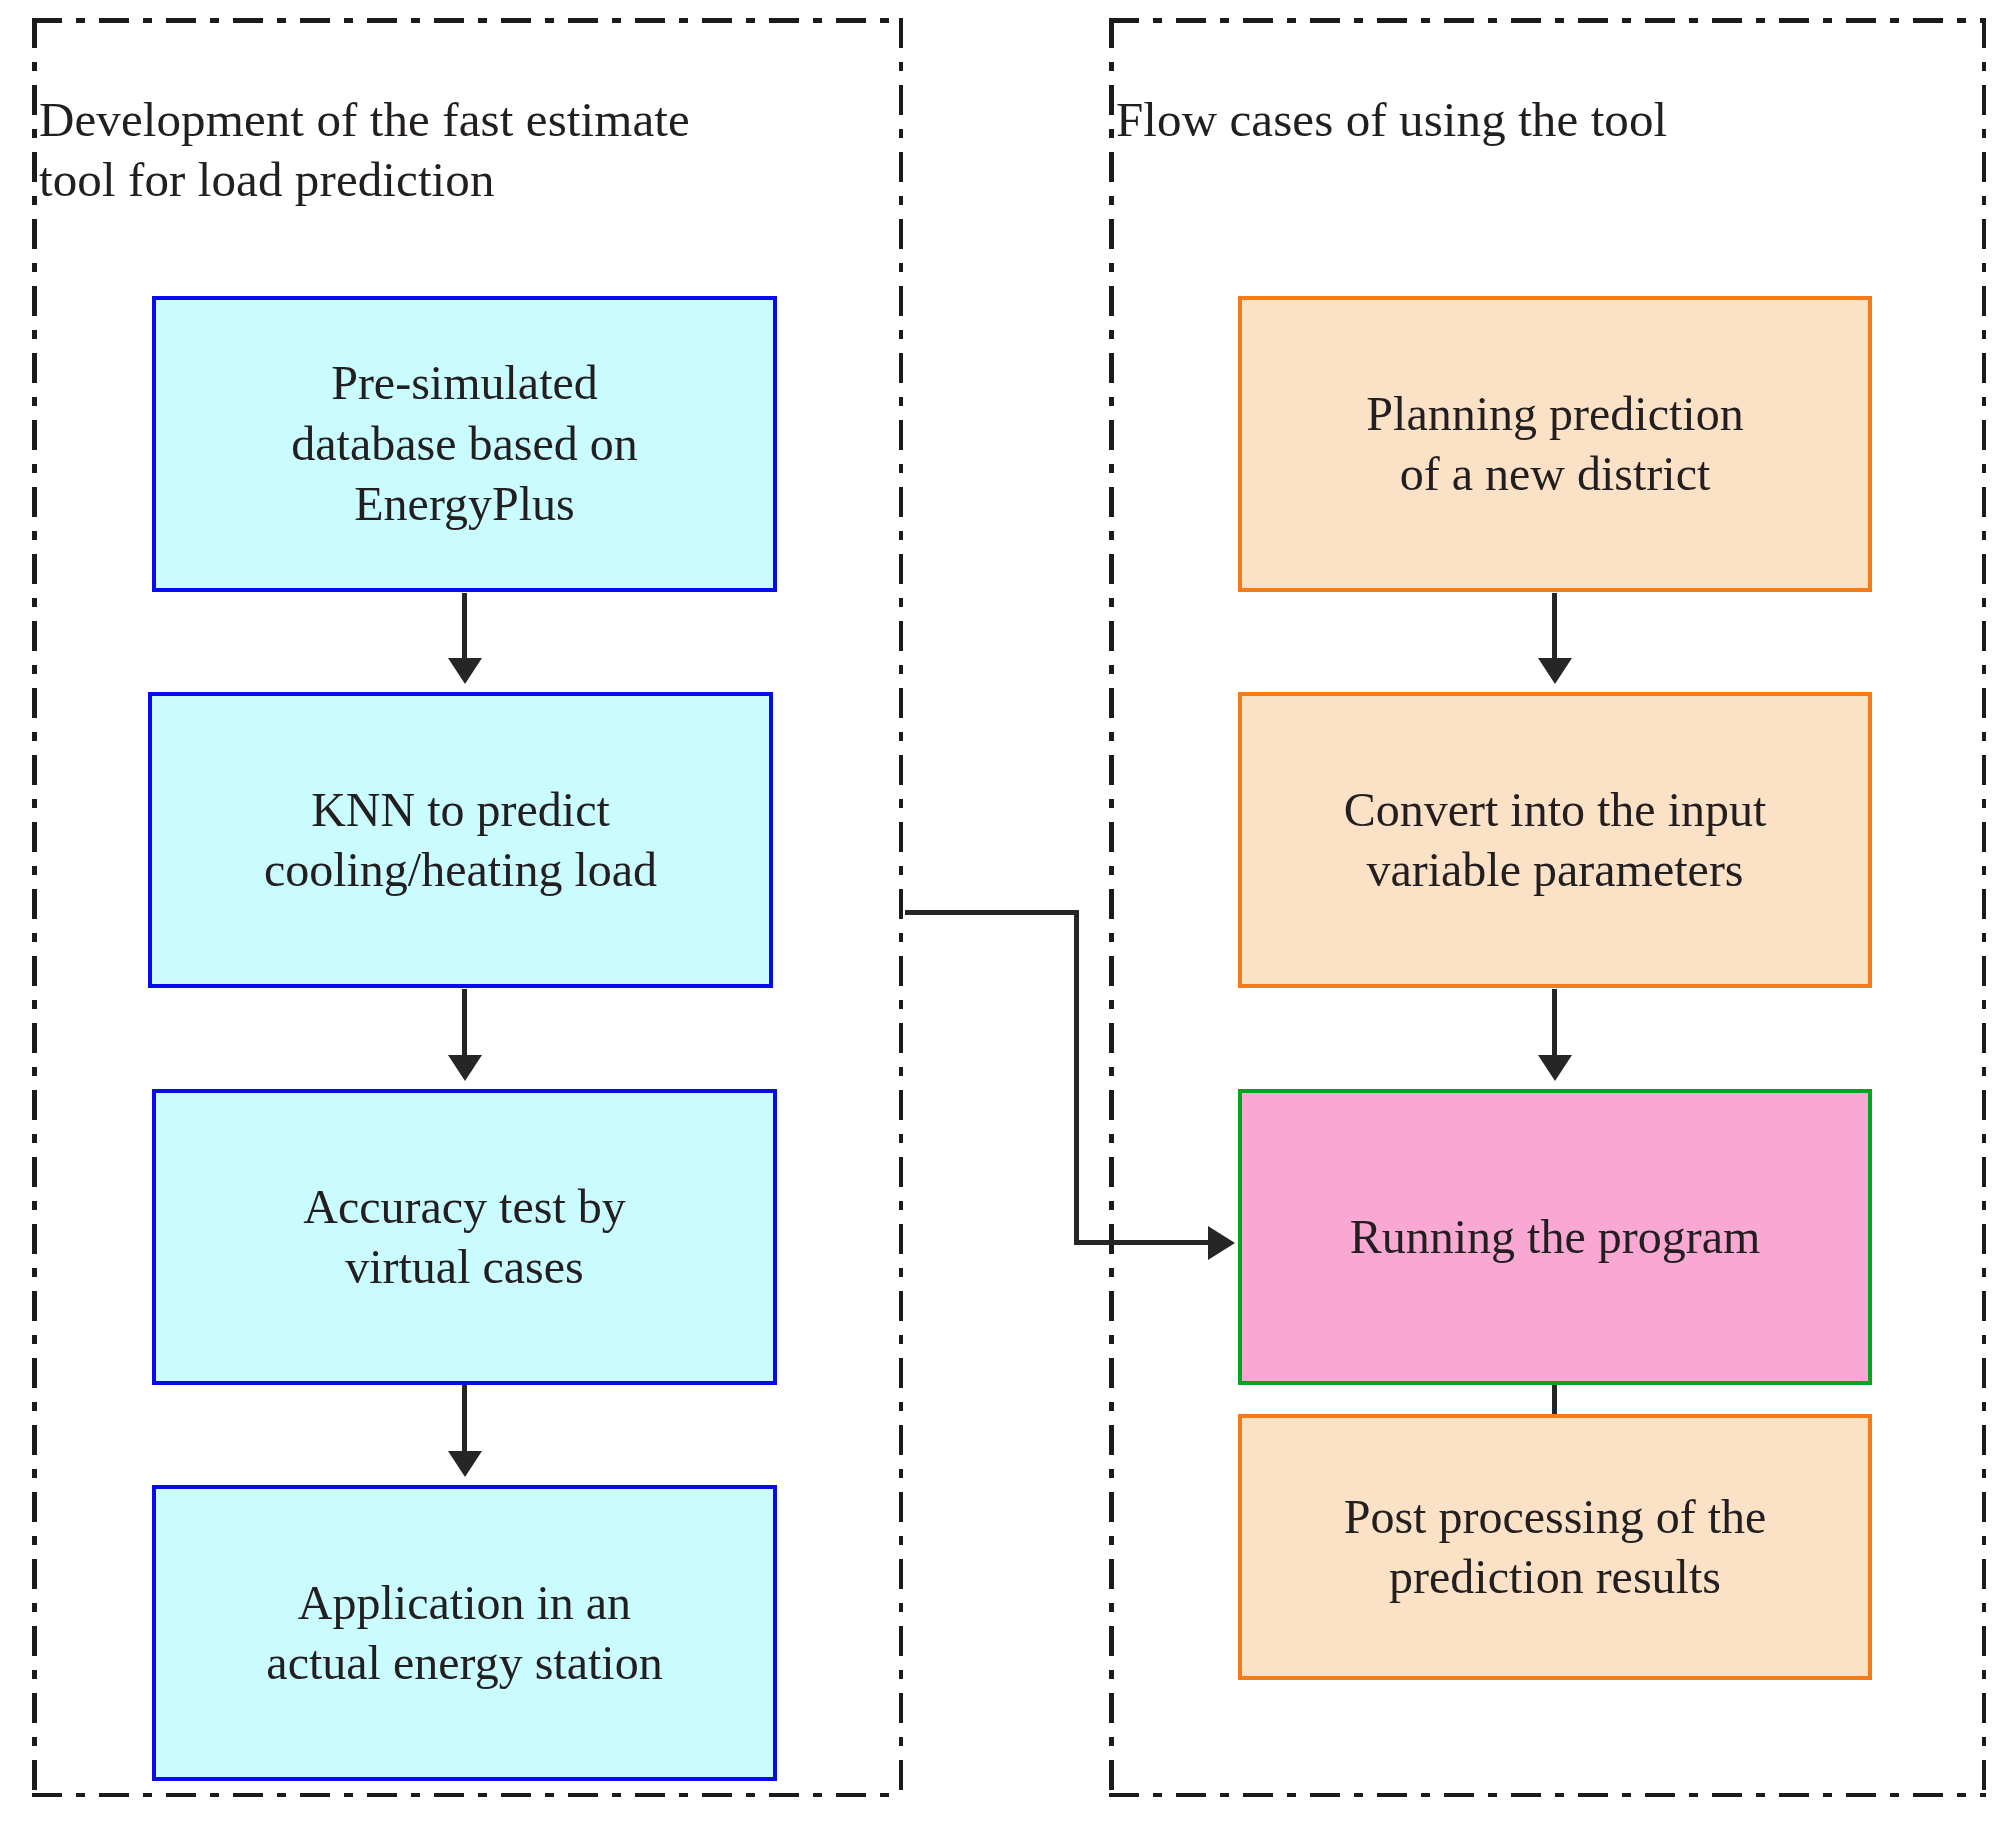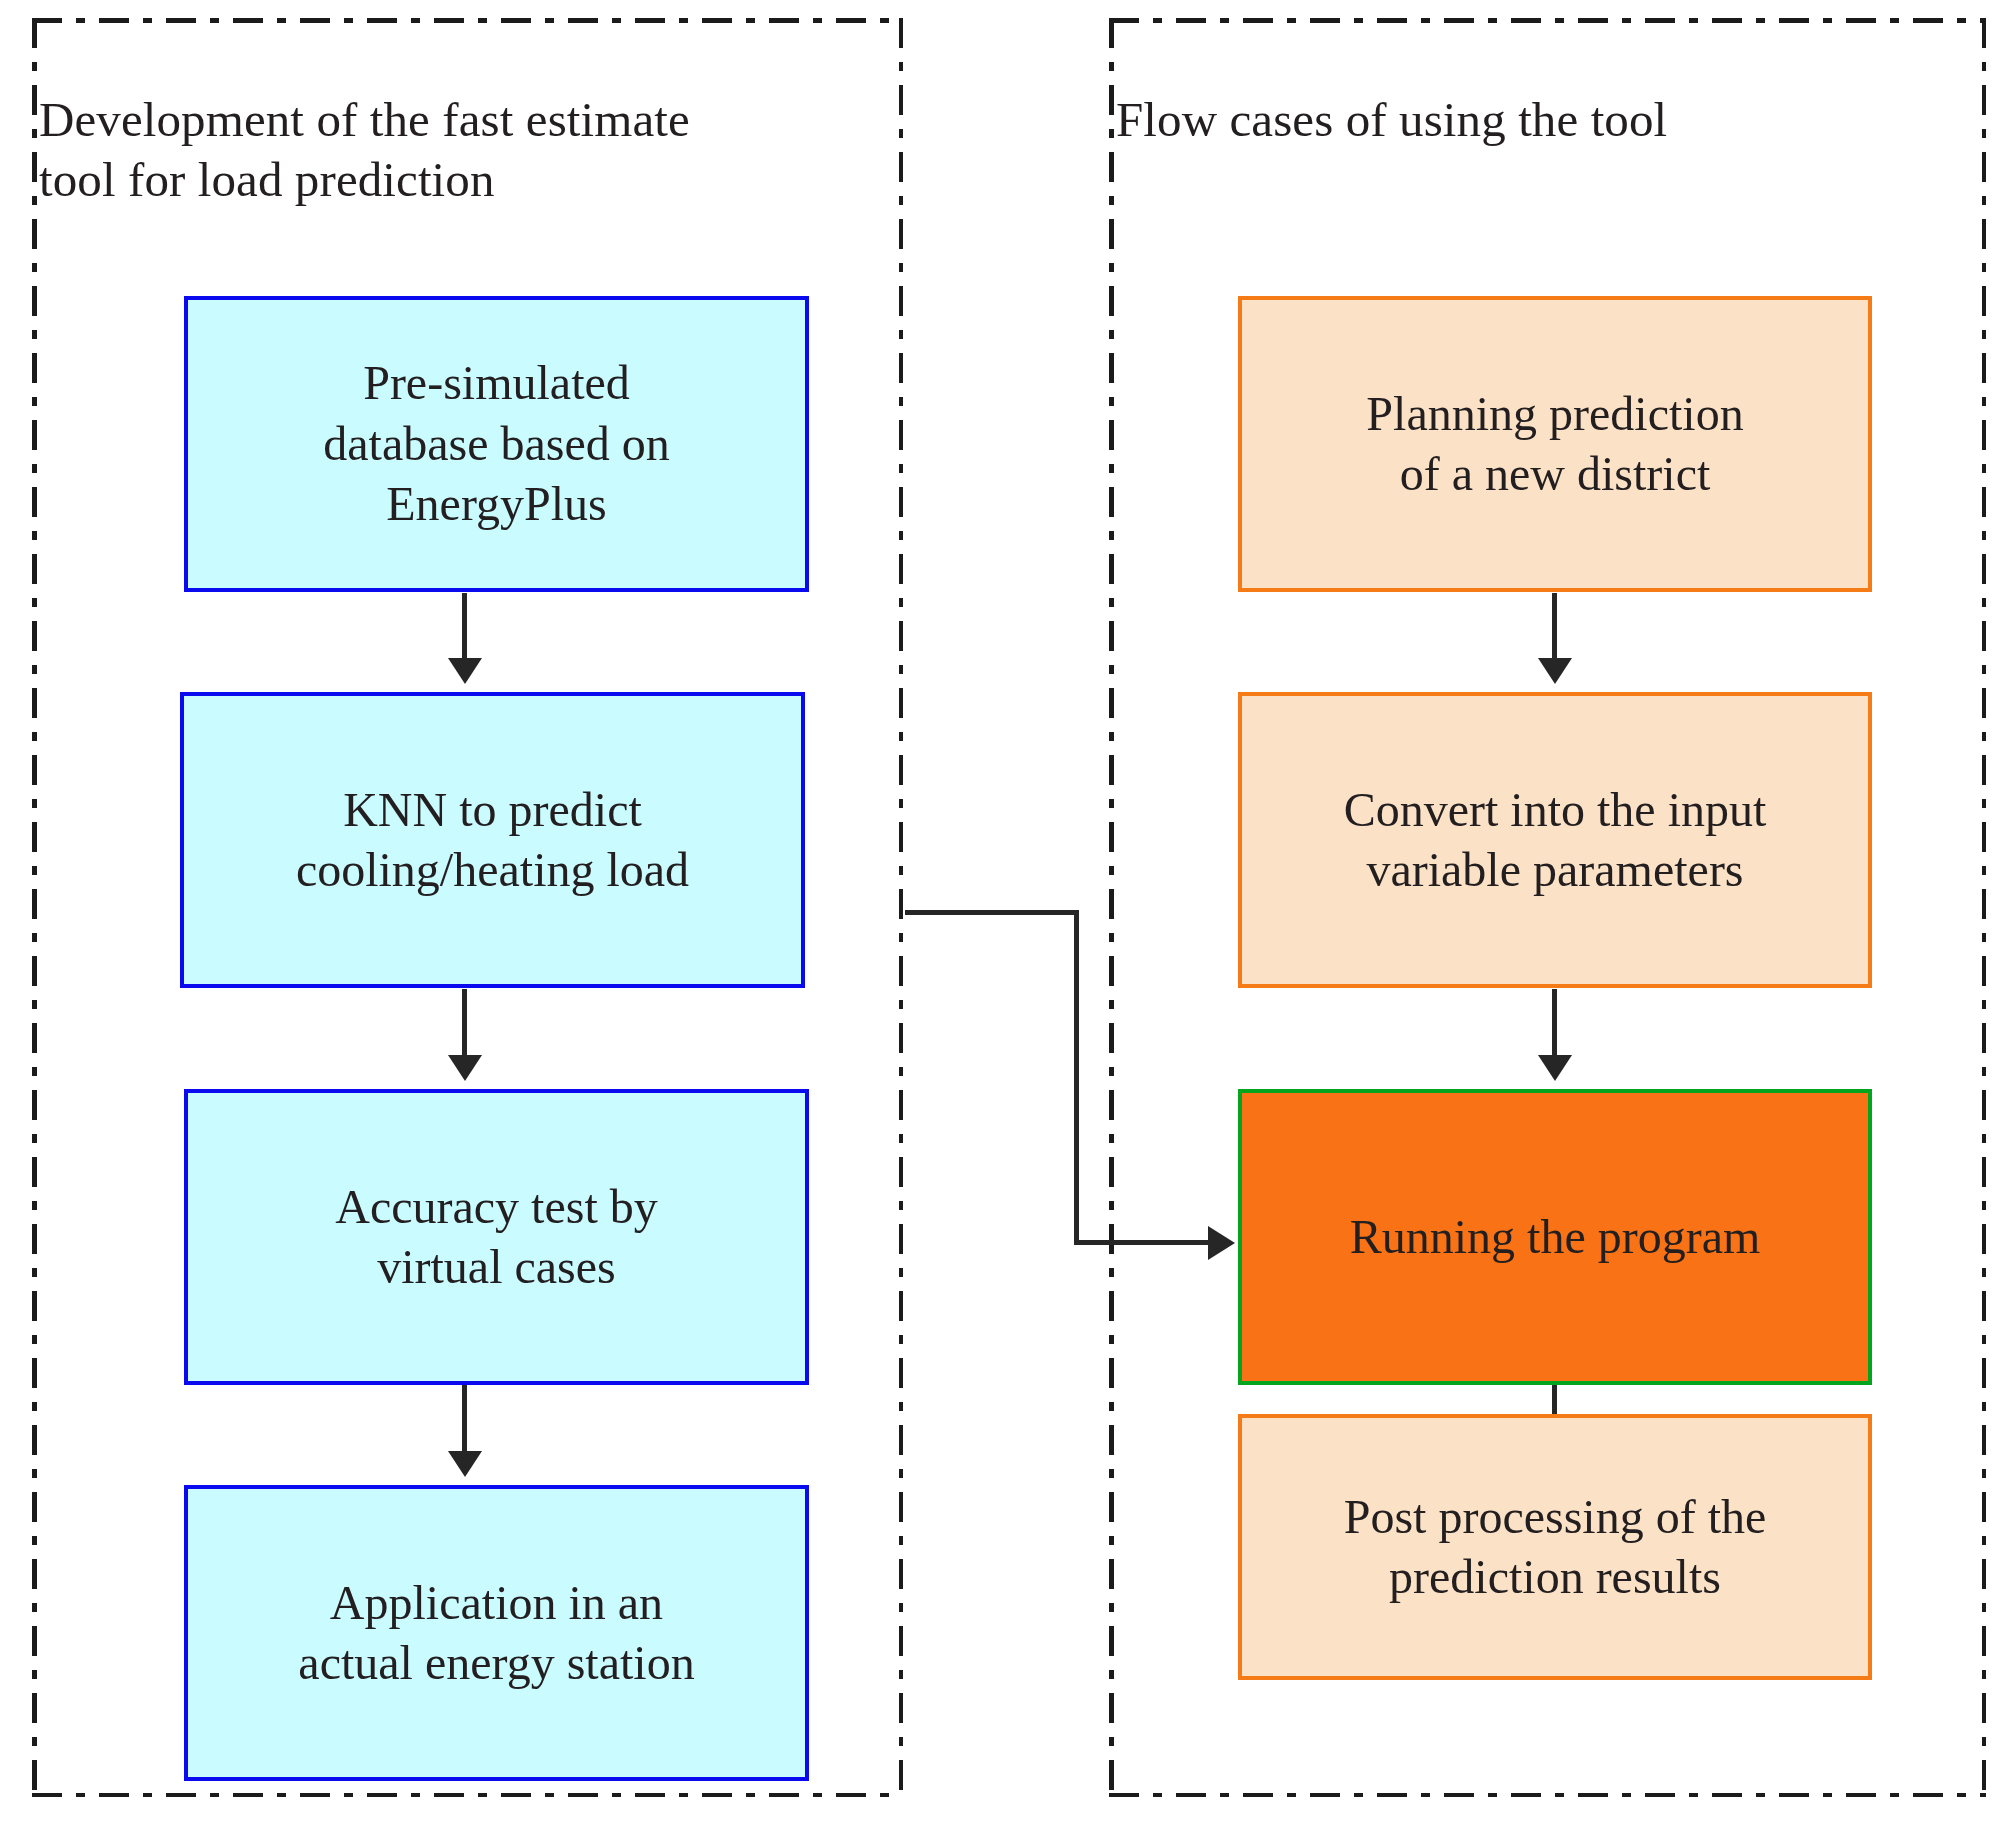--- a/index.html
+++ b/index.html
@@ -66,28 +66,27 @@
     text-align: center;
     color: #231f20;
     font-size: 48px;
     line-height: 1.26;
     padding: 3.9px 11.6px;
     white-space: pre-line;
   }
   .box-cyan {
     background: #c9fbff;
     border: 4.5px solid #0a0aee;
-    margin-left: 32px;
   }
   .box-orange {
     background: #fbe2c6;
     border: 4.5px solid #f47b16;
   }
   .box-green {
-    background: #f97316;
+    background: #f9a8d4;
     border: 4.5px solid #04a51e;
     text-align: center;
   }
 
   
   .arrow-v {
     position: absolute;
     width: 5.2px;
     background: #262626;
   }

